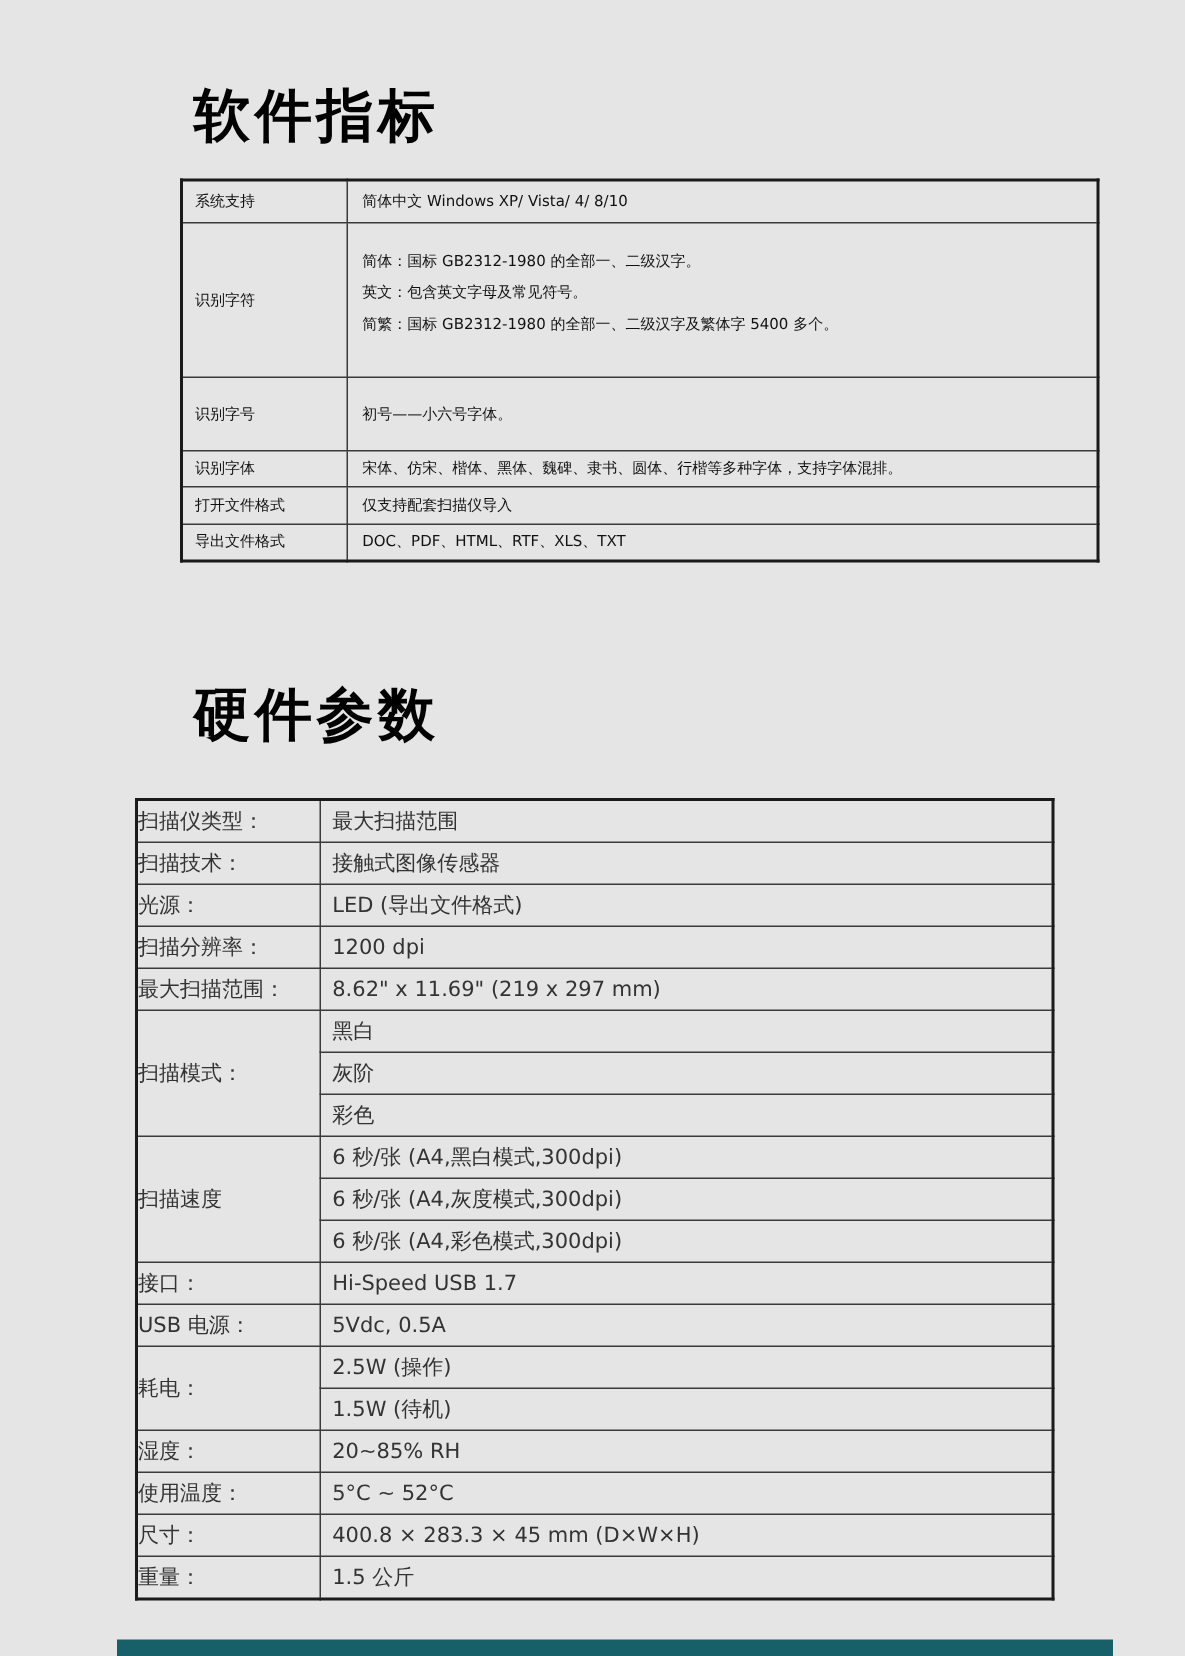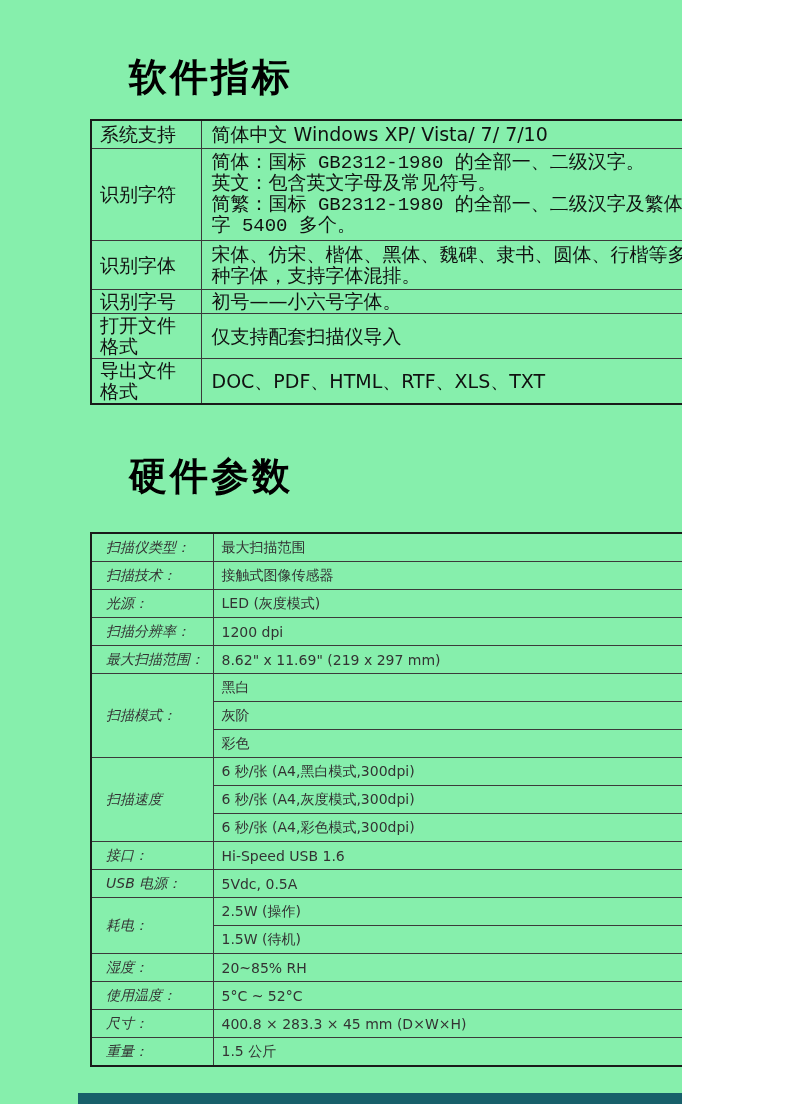--- a/index.html
+++ b/index.html
@@ -1,19 +1,19 @@
 <!DOCTYPE html>
 <html><head>
 <meta charset="utf-8">
 <style>
   html,body{margin:0;padding:0;background:#ffffff;}
   .page{
     position:relative;
-    width:682px;height:1104px;
-    background:#86efac;
+    width:790px;height:1104px;
+    background:#e5e5e5;
     font-family:"DejaVu Sans","Liberation Sans",sans-serif;
     color:#1a1a1a;
     overflow:hidden;
   }
   .sec-title{
     position:absolute;left:129px;
     margin:0;
     font-size:38px;font-weight:bold;
     letter-spacing:3px;
     color:#000000;
@@ -30,39 +30,39 @@
   }
   table.spec td{
     border:1px solid #3a3a3a;
     padding:1px 6px;
     overflow:hidden;
   }
   table.t1{top:119px;border:2px solid #1a1a1a;}
   table.t2{top:532px;border:2px solid #1a1a1a;}
 
   
-  .t1{font-size:19px;line-height:21px;color:#111;}
+  .t1{font-size:10px;line-height:21px;color:#111;margin-left:30px;}
   .t1 col.c1{width:110px;}
   .t1 td.label{padding-left:8px;}
   .t1 td.value{padding-left:10px;}
   .t1 tr:nth-child(1) td{height:25px;}
   .t1 tr:nth-child(2) td{height:86px;}
-  .t1 tr:nth-child(2) td.value{vertical-align:top;padding-top:4px;font-family:Liberation Mono, monospace;}
+  .t1 tr:nth-child(2) td.value{vertical-align:top;padding-top:15px;}
   .t1 tr:nth-child(3) td{height:46px;}
   .t1 tr:nth-child(4) td{height:21px;}
   .t1 tr:nth-child(5) td{height:22px;}
   .t1 tr:nth-child(6) td{height:21px;}
   .t1 tr:nth-child(7) td{height:22px;padding-left:21px;}
   .t1 tr:nth-child(8) td{height:22px;}
 
   
   .t2{font-size:14px;color:#333333;}
   .t2 col.c1{width:122px;}
   .t2 td{height:25px;border-color:#4a4a4a;}
-  .t2 td.label{padding-left:14px;font-style:italic;}
+  .t2 td.label{padding-left:0;}
   .t2 td.value{padding-left:8px;}
 
   .bottom-bar{
     position:absolute;
     left:78px;top:1093px;
     width:664px;height:11px;
     background:#17606a;
   }
 </style>
 </head>
@@ -74,41 +74,41 @@
 
   <table class="spec t1">
     <colgroup>
         <col class="c1">
         <col>
       </colgroup>
     <tbody id="t1-body">
         <tr>
           <td class="label">系统支持</td>
           <td class="value">
-            <div>简体中文 Windows XP/ Vista/ 7/ 7/10</div>
+            <div>简体中文 Windows XP/ Vista/ 4/ 8/10</div>
           </td>
         </tr>
         <tr>
           <td class="label">识别字符</td>
           <td class="value">
             <div>简体：国标 GB2312-1980 的全部一、二级汉字。</div>
             <div>英文：包含英文字母及常见符号。</div>
             <div>简繁：国标 GB2312-1980 的全部一、二级汉字及繁体字 5400 多个。</div>
           </td>
         </tr>
         <tr>
+          <td class="label">识别字号</td>
+          <td class="value">
+            <div>初号——小六号字体。</div>
+          </td>
+        </tr>
+        <tr>
           <td class="label">识别字体</td>
           <td class="value">
             <div>宋体、仿宋、楷体、黑体、魏碑、隶书、圆体、行楷等多种字体，支持字体混排。</div>
-          </td>
-        </tr>
-        <tr>
-          <td class="label">识别字号</td>
-          <td class="value">
-            <div>初号——小六号字体。</div>
           </td>
         </tr>
         <tr>
           <td class="label">打开文件格式</td>
           <td class="value">
             <div>仅支持配套扫描仪导入</div>
           </td>
         </tr>
         <tr>
           <td class="label">导出文件格式</td>
@@ -130,21 +130,21 @@
         <tr>
           <td class="label" rowspan="1">扫描仪类型：</td>
           <td class="value">最大扫描范围</td>
         </tr>
         <tr>
           <td class="label" rowspan="1">扫描技术：</td>
           <td class="value">接触式图像传感器</td>
         </tr>
         <tr>
           <td class="label" rowspan="1">光源：</td>
-          <td class="value">LED (灰度模式)</td>
+          <td class="value">LED (导出文件格式)</td>
         </tr>
         <tr>
           <td class="label" rowspan="1">扫描分辨率：</td>
           <td class="value">1200 dpi</td>
         </tr>
         <tr>
           <td class="label" rowspan="1">最大扫描范围：</td>
           <td class="value">8.62"  x 11.69"  (219 x 297 mm)</td>
         </tr>
         <tr>
@@ -162,21 +162,21 @@
           <td class="value"> 6 秒/张  (A4,黑白模式,300dpi)</td>
         </tr>
         <tr>
           <td class="value"> 6 秒/张  (A4,灰度模式,300dpi)</td>
         </tr>
         <tr>
           <td class="value"> 6 秒/张  (A4,彩色模式,300dpi)</td>
         </tr>
         <tr>
           <td class="label" rowspan="1">接口：</td>
-          <td class="value">Hi-Speed USB 1.6</td>
+          <td class="value">Hi-Speed USB 1.7</td>
         </tr>
         <tr>
           <td class="label" rowspan="1">USB 电源：</td>
           <td class="value">5Vdc, 0.5A</td>
         </tr>
         <tr>
           <td class="label" rowspan="2">耗电：</td>
           <td class="value">2.5W (操作)</td>
         </tr>
         <tr>

